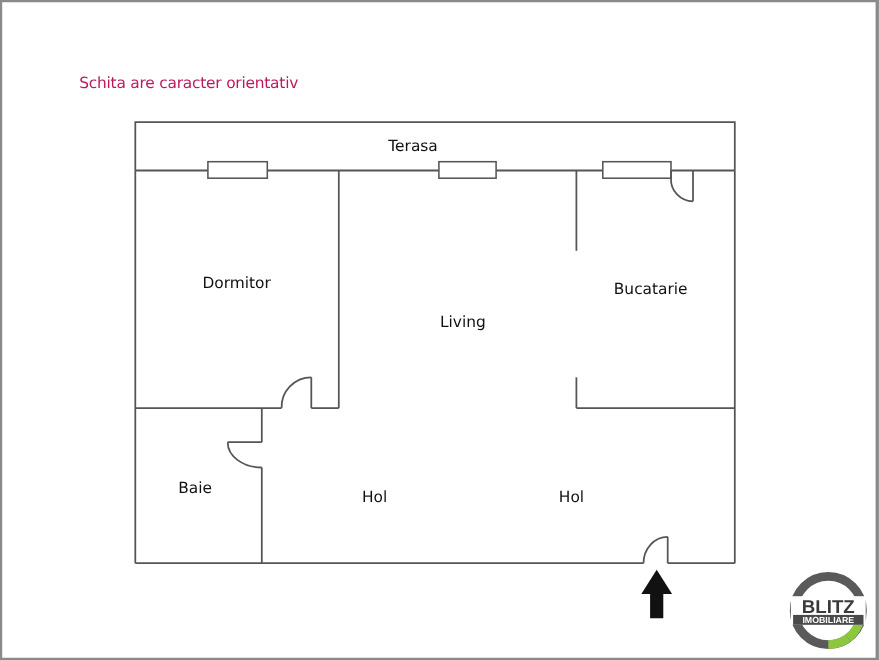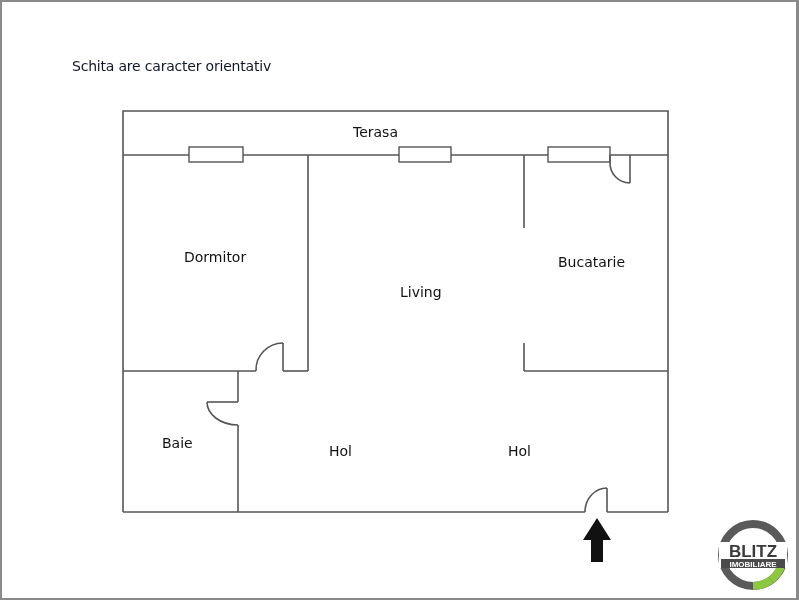--- a/index.html
+++ b/index.html
@@ -2,21 +2,21 @@
 <html><head>
   <meta charset="utf-8">
   <style>
     html, body { margin: 0; padding: 0; background: #ffffff; }
     body { width: 799px; height: 600px; position: relative; overflow: hidden;
            font-family: "DejaVu Sans", "Liberation Sans", sans-serif; }
     .frame { position: absolute; left: 0; top: 0; width: 799px; height: 600px;
              box-sizing: border-box; border-top: 2px solid #8a8a8a;
              border-left: 2px solid #8a8a8a; border-right: 3px solid #8a8a8a;
              border-bottom: 2px solid #8a8a8a; }
-    .note { position: absolute; left: 72px; top: 58px; font-size: 14px; color: #0f172a;
+    .note { position: absolute; left: 72px; top: 68px; font-size: 14px; color: #be185d;
             letter-spacing: -0.2px; }
     svg.plan { position: absolute; left: 0; top: 0; }
     .wall { stroke: #555; stroke-width: 1.6; fill: none; }
     .win { stroke: #555; stroke-width: 1.4; fill: #fff; }
     .door { stroke: #555; stroke-width: 1.6; fill: none; }
     .label { font-family: "DejaVu Sans", "Liberation Sans", sans-serif; font-size: 14px; fill: #111; }
     .logo { position: absolute; left: 716px; top: 518px; width: 74px; height: 74px; }
   </style>
 </head>
 <body>

